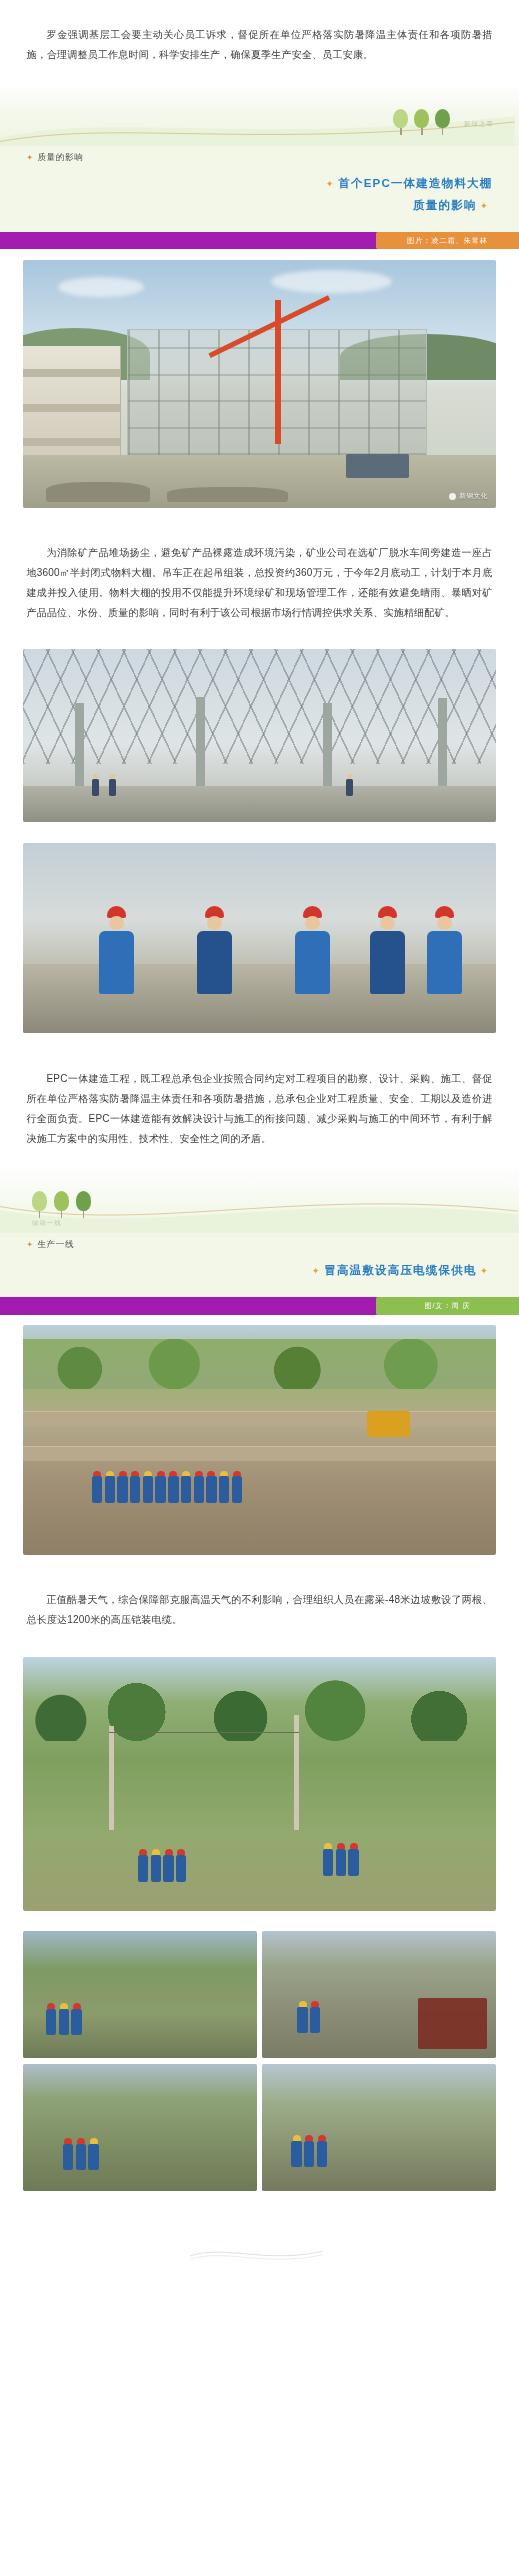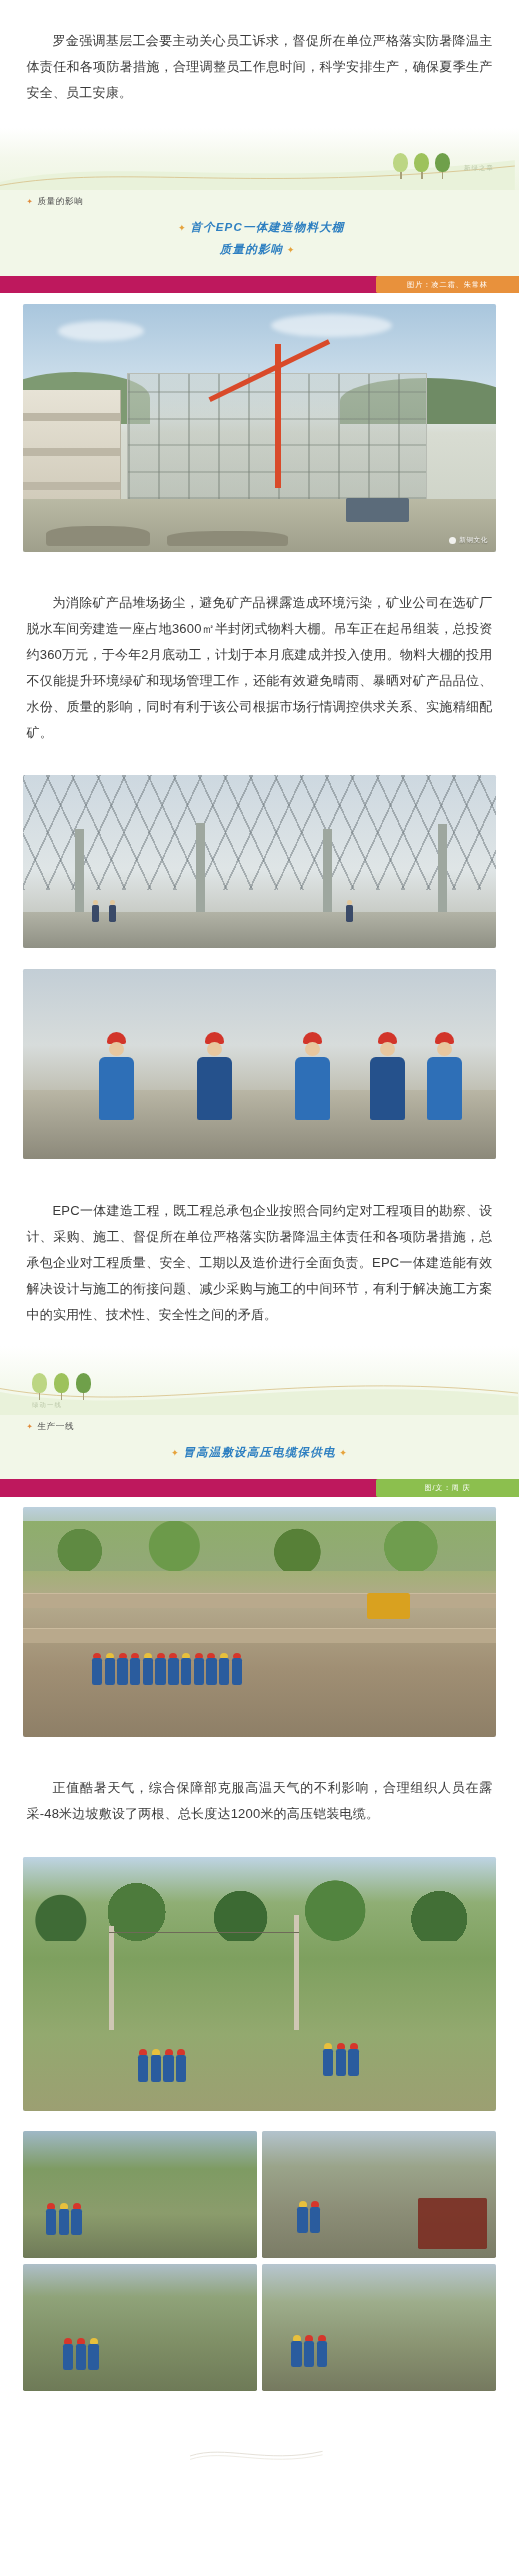--- a/index.html
+++ b/index.html
@@ -17,21 +17,21 @@
     position: relative;
     overflow: hidden;
   }
 
   
   .intro-block {
     padding: 15px 26.5px 5.8px 26.5px;
     background: #ffffff;
   }
   .para {
-    font-size: 13px;
+    font-size: 10px;
     line-height: 2.0;
     color: #3a3a3a;
     text-align: justify;
     text-indent: 2em;
     letter-spacing: 0.2px;
   }
 
   
   .tree-band {
     position: relative;
@@ -94,40 +94,39 @@
   }
   .section-head .label {
     font-size: 8.6px;
     color: #4a4a4a;
     letter-spacing: 0.6px;
   }
 
   .headline-wrap {
     background: #f2f7e8;
     padding: 5.8px 26.5px 15px 26.5px;
-    text-align: center;
-    font-style: italic;
+    text-align: right;
   }
   .headline {
     color: #2d7fc1;
     font-size: 11.5px;
     font-weight: bold;
     letter-spacing: 1.2px;
     line-height: 1.9;
   }
   .headline .mark {
     color: #e6a33c;
     font-weight: normal;
     font-size: 9.2px;
     padding: 0 3.5px;
   }
 
   
   .credit-row {
-    background: #be185d;
+    background: #a21caf;
     height: 17.3px;
     position: relative;
   }
   .credit-tag {
     position: absolute;
     right: 0; top: 0;
     height: 17.3px;
     min-width: 143px;
     background: #e8913c;
     color: #ffffff;

